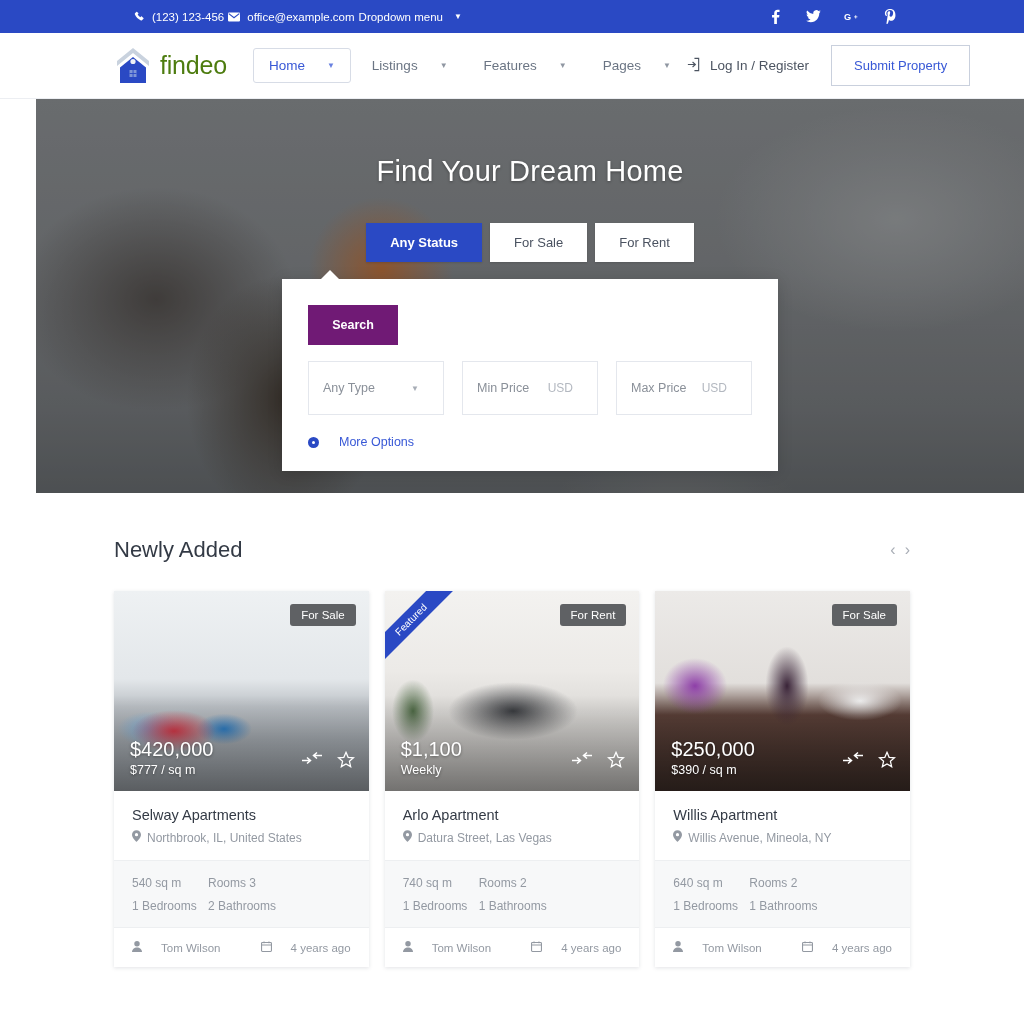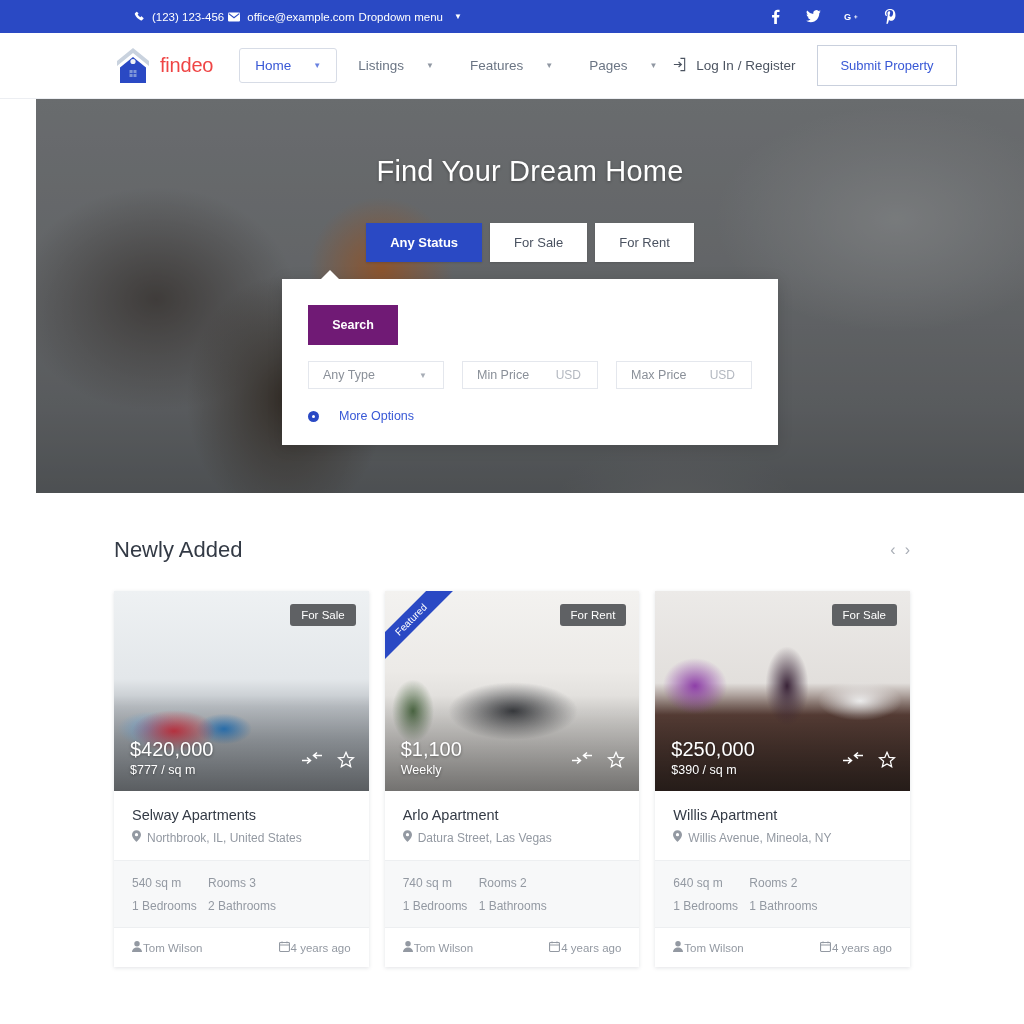--- a/index.html
+++ b/index.html
@@ -23,21 +23,21 @@
   .soc { width: 15px; height: 15px; display: flex; align-items: center; justify-content: center;
          color: #fff; font-size: 13px; font-weight: bold; line-height: 1; }
 
   
   .header {
     height: 66px; background: #fff; display: flex; align-items: center;
     padding: 0 114px; border-bottom: 1px solid #eceef2;
   }
   .logo { display: flex; align-items: center; gap: 8px; }
   .logo-mark { width: 38px; height: 40px; position: relative; }
-  .logo-text { font-size: 20px; color: #ef4444; letter-spacing: -0.2px; }
+  .logo-text { font-size: 25px; color: #4d7c0f; letter-spacing: -0.2px; }
 
   .nav { display: flex; align-items: center; margin-left: 26px; gap: 6px; }
   .nav-item {
     display: flex; align-items: center; gap: 22px;
     font-size: 13.5px; color: #6b7584; padding: 9px 15px; border-radius: 3px;
     white-space: nowrap;
   }
   .nav-item.active { color: #3858d6; border: 1px solid #d7dce6; }
   .nav-chev { font-size: 8px; opacity: .75; }
 
@@ -97,22 +97,22 @@
   .addr-box input::placeholder { color: #9aa0a9; }
   .geo-icon { width: 13px; height: 13px; border: 1.5px solid #8e949d; border-radius: 50%;
               display:flex; align-items:center; justify-content:center; }
   .geo-icon i { width: 4px; height: 4px; background: #8e949d; border-radius: 50%; display:block; }
   .search-btn {
     width: 90px; height: 40px; background: #701a75; color: #fff; border: 0;
     font-size: 12.5px; font-weight: bold; font-family: "Liberation Sans", sans-serif;
   }
   .srow2 { display: flex; gap: 18px; margin-top: 16px; }
   .fld {
-    flex: 1; border: 1px solid #e4e7ed; height: 28px; display: flex; align-items: center;
-    padding: 0 16px 0 14px; font-size: 12.5px; color: #8a9099;
+    flex: 1; border: 1px solid #e4e7ed; height: 54px; display: flex; align-items: center;
+    padding: 0 24px 0 14px; font-size: 12.5px; color: #8a9099;
   }
   .fld .sel-caret { margin-left: auto; font-size: 8px; color: #a7adb6; }
   .fld .unit { margin-left: auto; color: #b3b8c0; font-size: 12px; }
   .more-opts {
     margin-top: 20px; display: flex; align-items: center; gap: 20px;
     font-size: 12.5px; color: #3858d6;
   }
   .mo-dot { width: 11px; height: 11px; border-radius: 50%; background: #2a49c4;
             display:flex; align-items:center; justify-content:center; }
   .mo-dot::after { content:""; width:3px; height:3px; background:#fff; border-radius:50%; }
@@ -173,21 +173,21 @@
 
   .card-specs {
     background: #f7f8f9; border-top: 1px solid #edeff1; border-bottom: 1px solid #edeff1;
     padding: 15px 18px 14px; font-size: 12px; color: #9399a2;
   }
   .spec-row { display: flex; }
   .spec-row + .spec-row { margin-top: 9px; }
   .spec-row span:first-child { width: 76px; }
 
   .card-foot { display: flex; align-items: center; padding: 13px 18px; font-size: 11.5px; color: #9399a2; }
-  .cf-item { display: flex; align-items: center; gap: 1px; }
+  .cf-item { display: flex; align-items: center; gap: 19px; }
   .cf-item.right { margin-left: auto; }
 
   svg { shape-rendering: geometricPrecision; }
 </style>
 </head>
 <body>
 
 <div class="topbar">
   <div class="topbar-left">
     <div class="tb-item">

